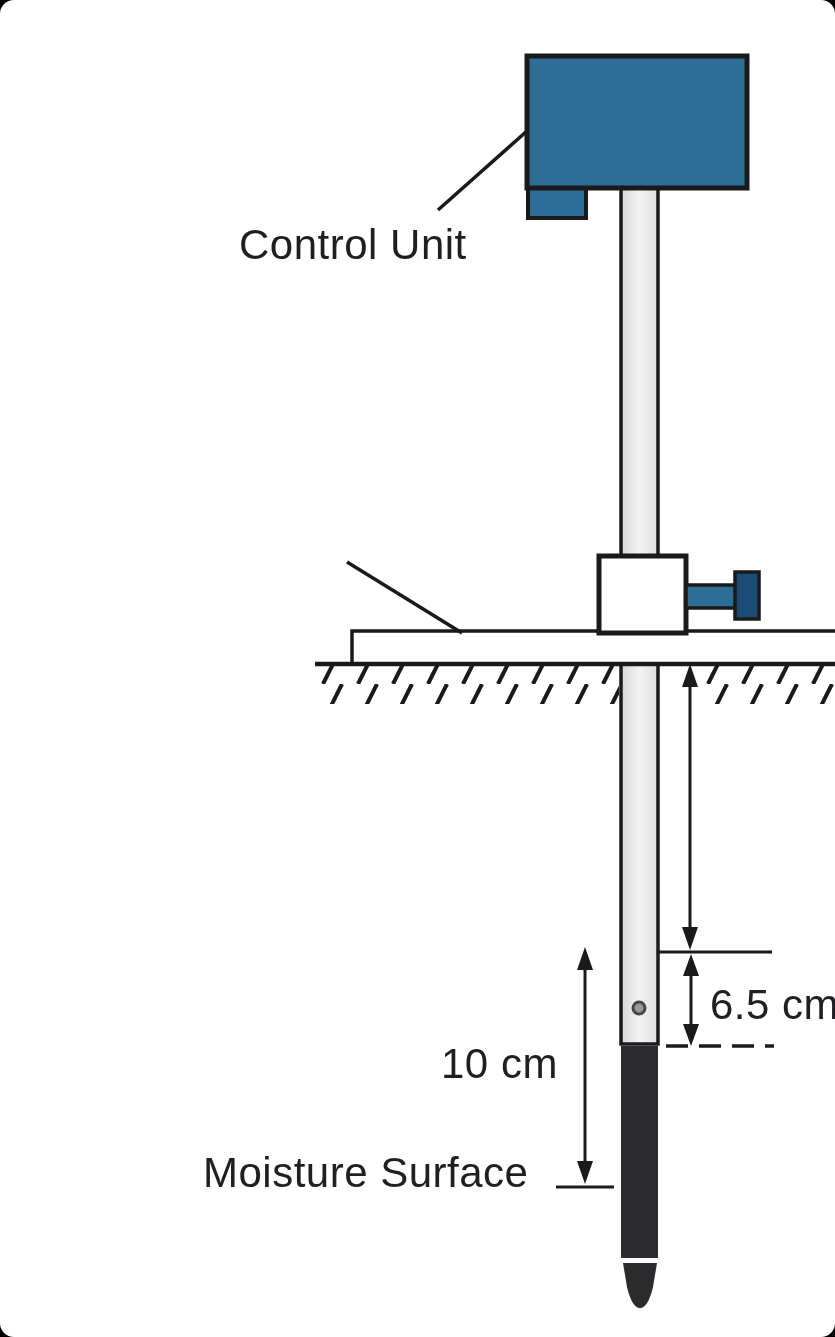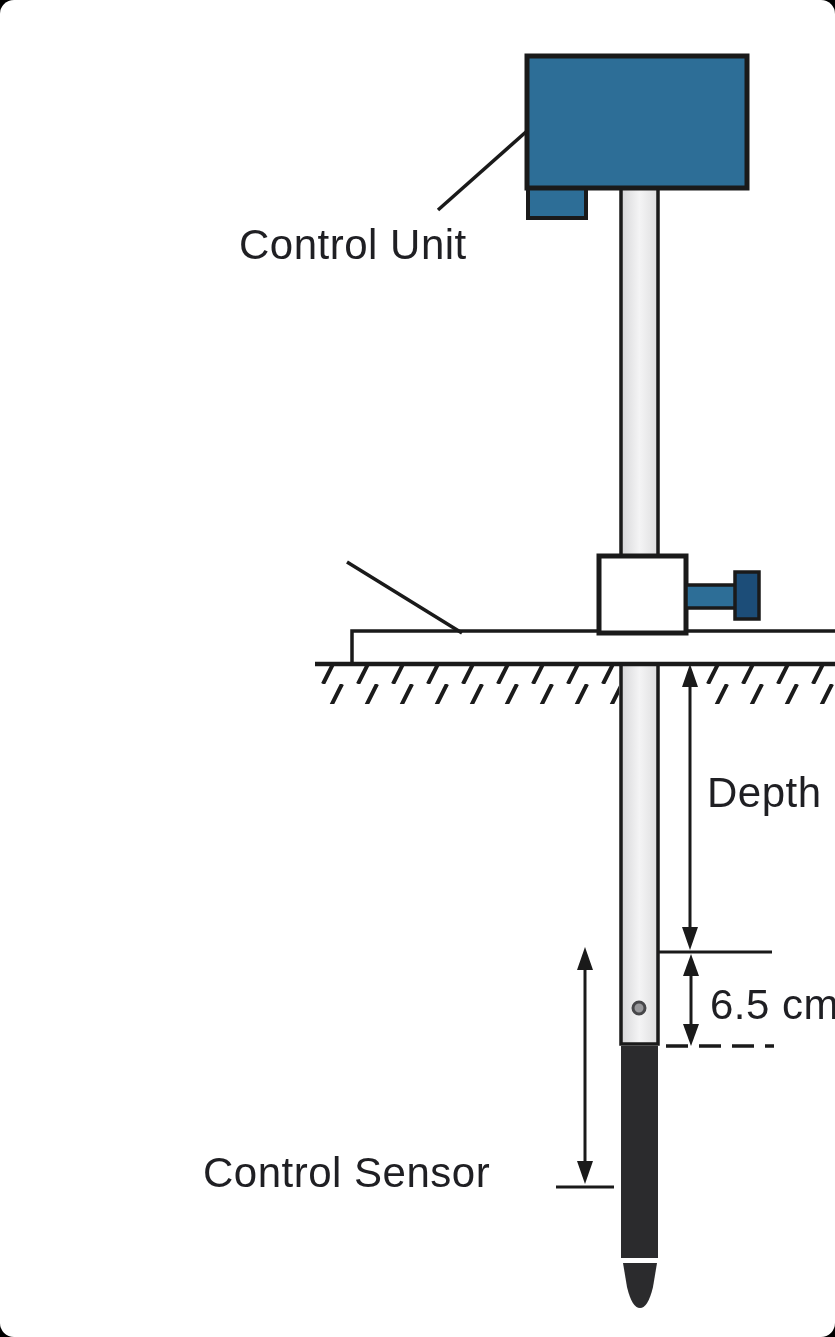--- a/index.html
+++ b/index.html
@@ -96,20 +96,20 @@
       <polygon points="585,1184 577,1161 593,1161" fill="#1a1a1a"></polygon>
     </g>
 
     <line x1="556" y1="1187" x2="614" y2="1187" stroke="#1a1a1a" stroke-width="3"></line>
   </svg>
 
   <div class="lbl" style="left:239px; top:223px;">Control Unit</div>
 
 
 
-  <div class="lbl" style="left:707px; top:771px;">Depth</div>
 
   <div class="lbl" style="left:710px; top:983px;">6.5 cm</div>
 
+  <div class="lbl" style="left:441px; top:1042px;">10 cm</div>
 
-  <div class="lbl" style="left:203px; top:1151px;">Control Sensor</div>
+  <div class="lbl" style="left:203px; top:1151px;">Moisture Surface</div>
 
 </div>
 
 </body></html>

